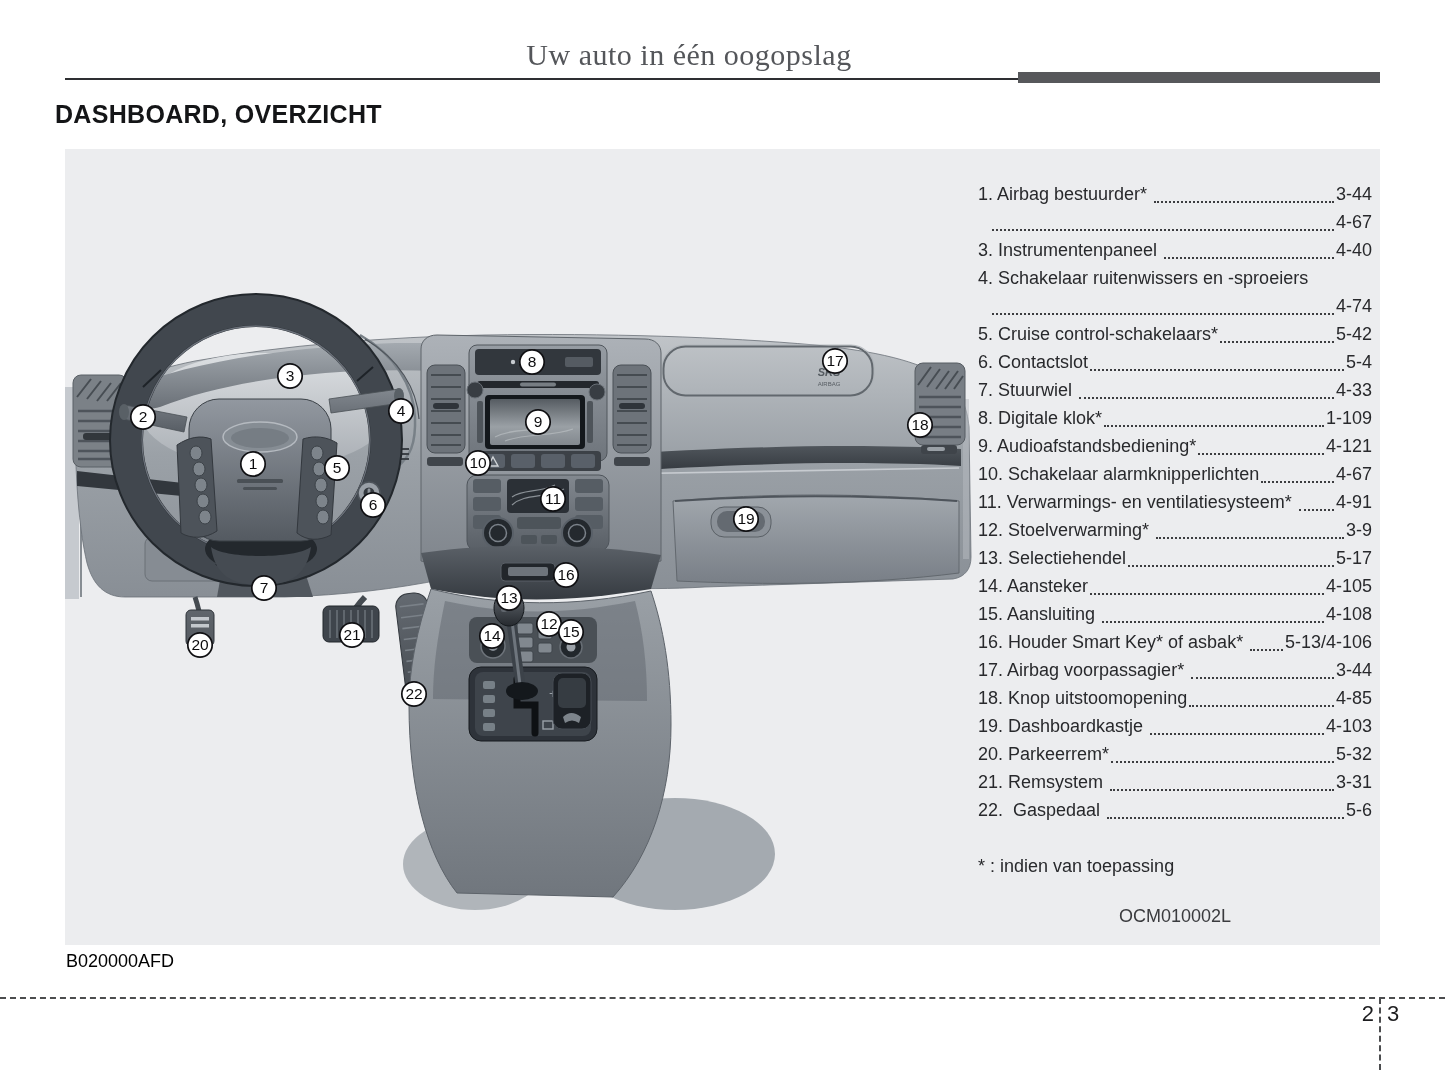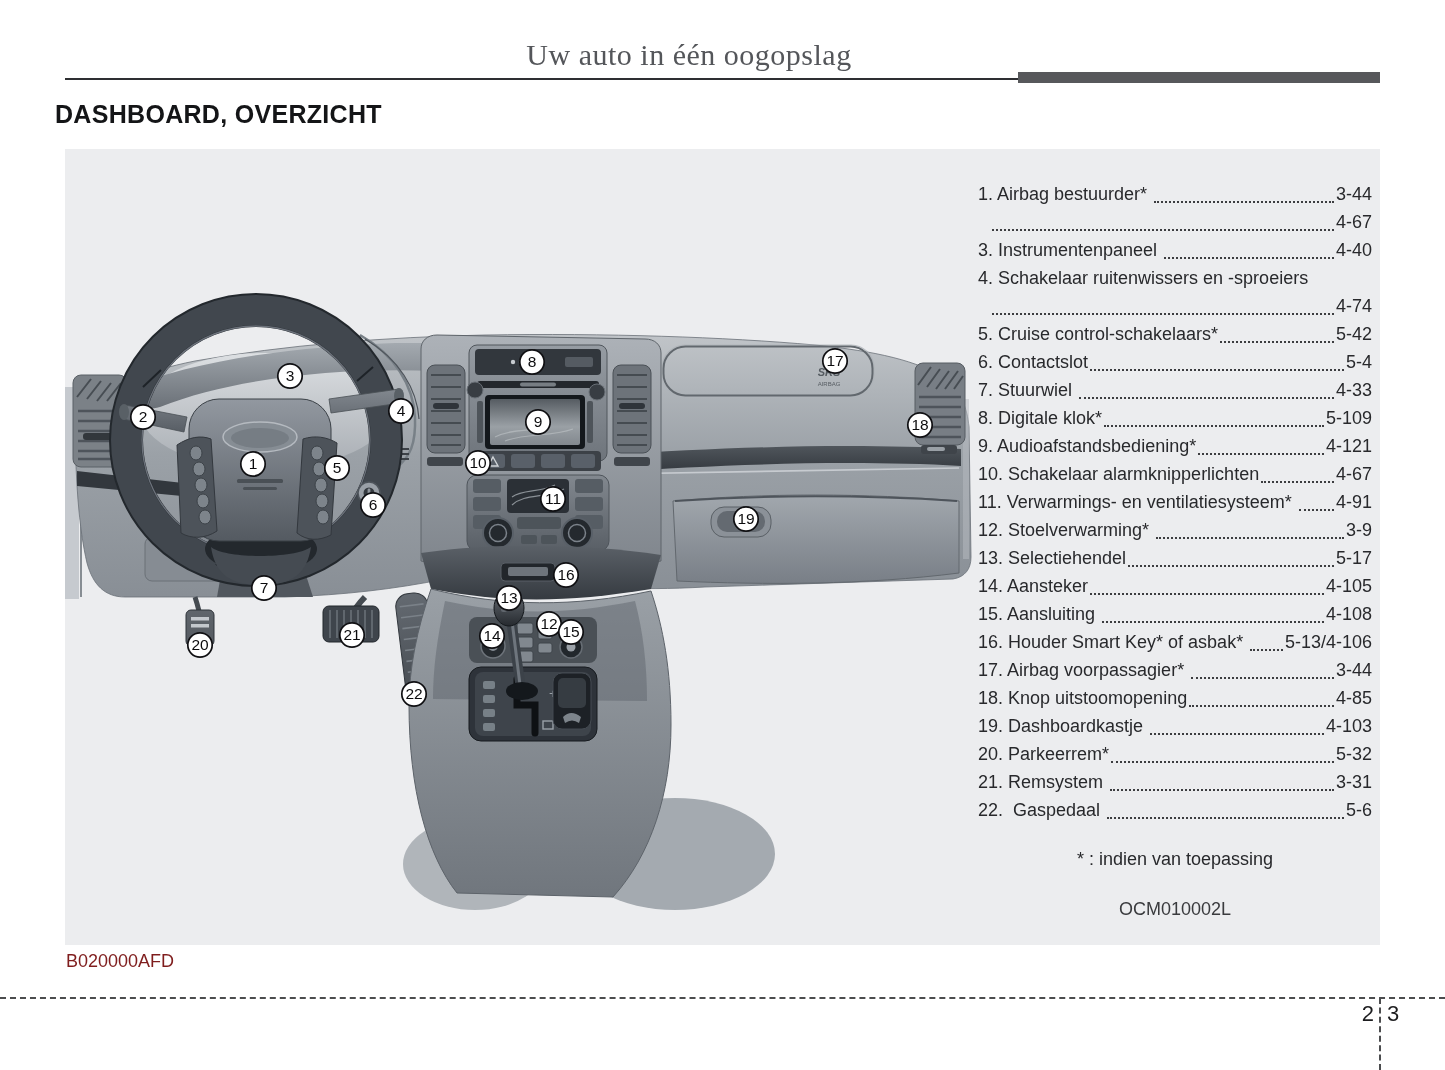--- a/index.html
+++ b/index.html
@@ -20,27 +20,27 @@
   
   .figure{position:absolute;left:65px;top:149px;width:1315px;height:796px;background:#ecedef;}
   .figure svg{position:absolute;left:0;top:0;}
   
   .legend{position:absolute;left:913px;top:33px;width:394px;font-size:18px;color:#28292c;}
   .lg-row{height:28px;display:flex;}
   .lg-row.indent{padding-left:12px;}
   .lg-t{white-space:pre;line-height:25px;}
   .lg-dots{flex:1;border-bottom:2.4px dotted #3c3d40;margin:0 2px 7px 2px;min-width:10px;}
   .lg-p{line-height:25px;white-space:nowrap;}
-  .lg-foot{margin-top:21px;height:28px;line-height:25px;text-align:center;}
+  .lg-foot{margin-top:28px;height:28px;line-height:25px;}
   .lg-code{margin-top:24px;text-align:center;font-size:18px;color:#3a3b3e;}
   
   .co-c{fill:#ffffff;stroke:#0f0f12;stroke-width:1.7px;}
   .co-t{font:15.5px "Liberation Sans",sans-serif;text-anchor:middle;fill:#0b0b0d;}
   
-  .doc-code{position:absolute;left:66px;top:951px;font-size:18px;color:#7f1d1d;}
+  .doc-code{position:absolute;left:66px;top:951px;font-size:18px;color:#000000;}
   .cut-line{position:absolute;left:0;top:997px;width:1445px;height:0;border-top:2px dashed #4b4c4e;}
   .cut-line-v{position:absolute;left:1379px;top:998px;height:72px;width:0;border-left:2px dashed #4b4c4e;}
   .pg-l{position:absolute;left:1330px;top:1001px;width:44px;text-align:right;font-size:22px;color:#1d1d1f;}
   .pg-r{position:absolute;left:1387px;top:1001px;font-size:22px;color:#1d1d1f;}
 </style>
 </head>
 <body>
 
 <div class="hdr-title">Uw auto in één oogopslag</div>
 <div class="hdr-rule-thin"></div>
@@ -464,21 +464,21 @@
           <span class="lg-p">5-4</span>
         </div>
         <div class="lg-row">
           <span class="lg-t">7. Stuurwiel </span>
           <span class="lg-dots"></span>
           <span class="lg-p">4-33</span>
         </div>
         <div class="lg-row">
           <span class="lg-t">8. Digitale klok*</span>
           <span class="lg-dots"></span>
-          <span class="lg-p">5-109</span>
+          <span class="lg-p">1-109</span>
         </div>
         <div class="lg-row">
           <span class="lg-t">9. Audioafstandsbediening*</span>
           <span class="lg-dots"></span>
           <span class="lg-p">4-121</span>
         </div>
         <div class="lg-row">
           <span class="lg-t">10. Schakelaar alarmknipperlichten</span>
           <span class="lg-dots"></span>
           <span class="lg-p">4-67</span>

